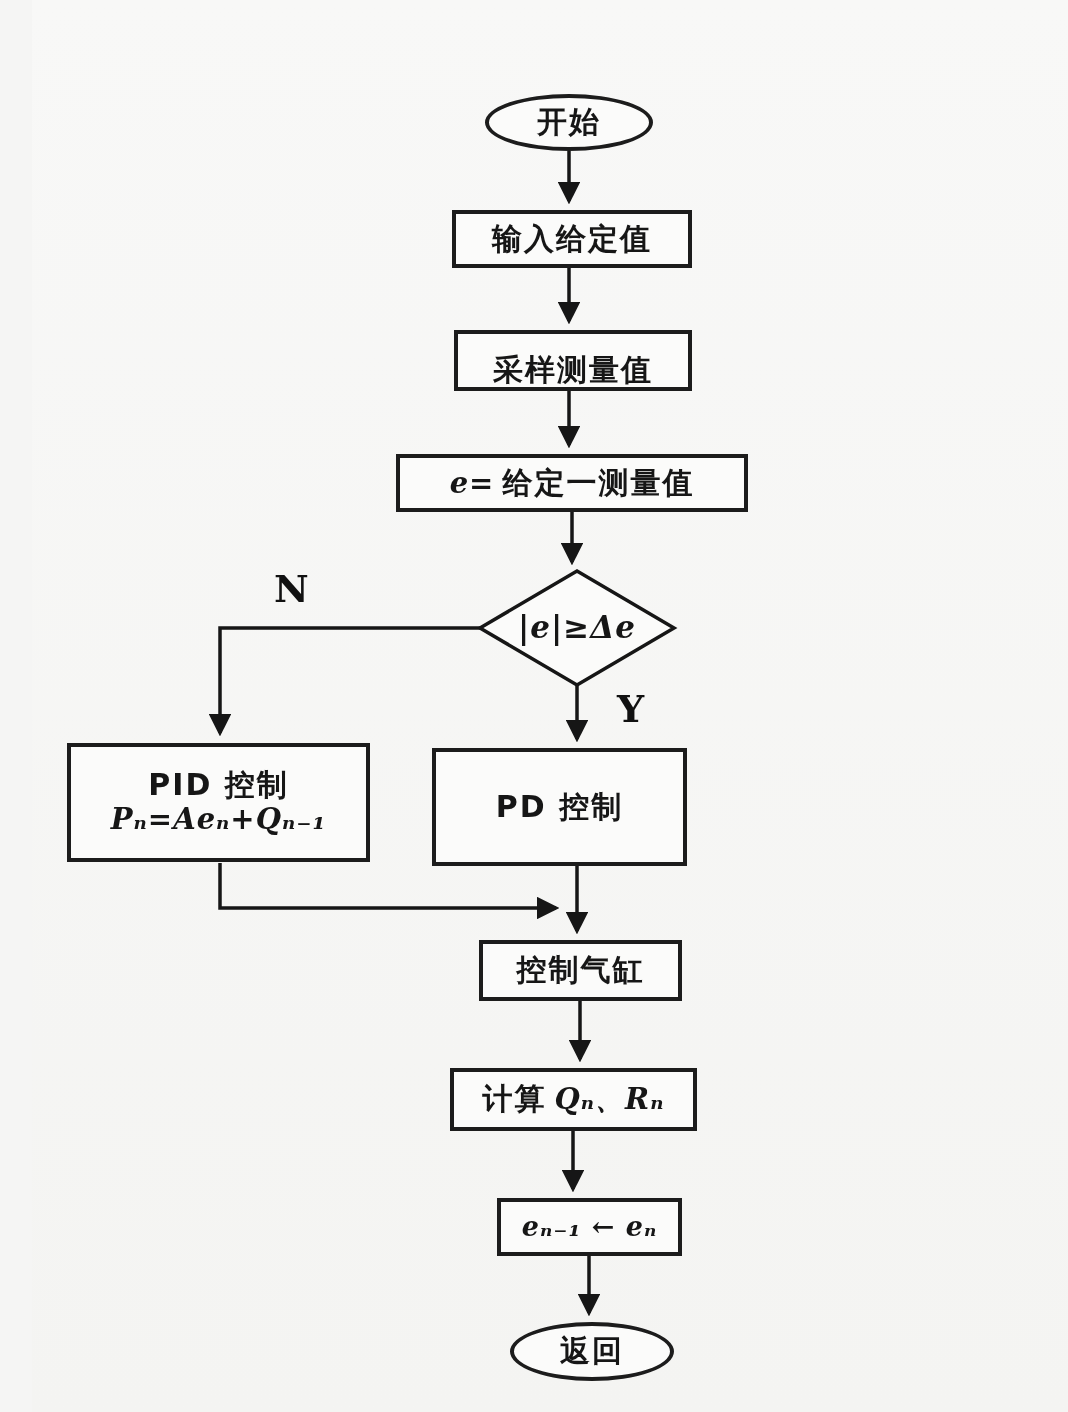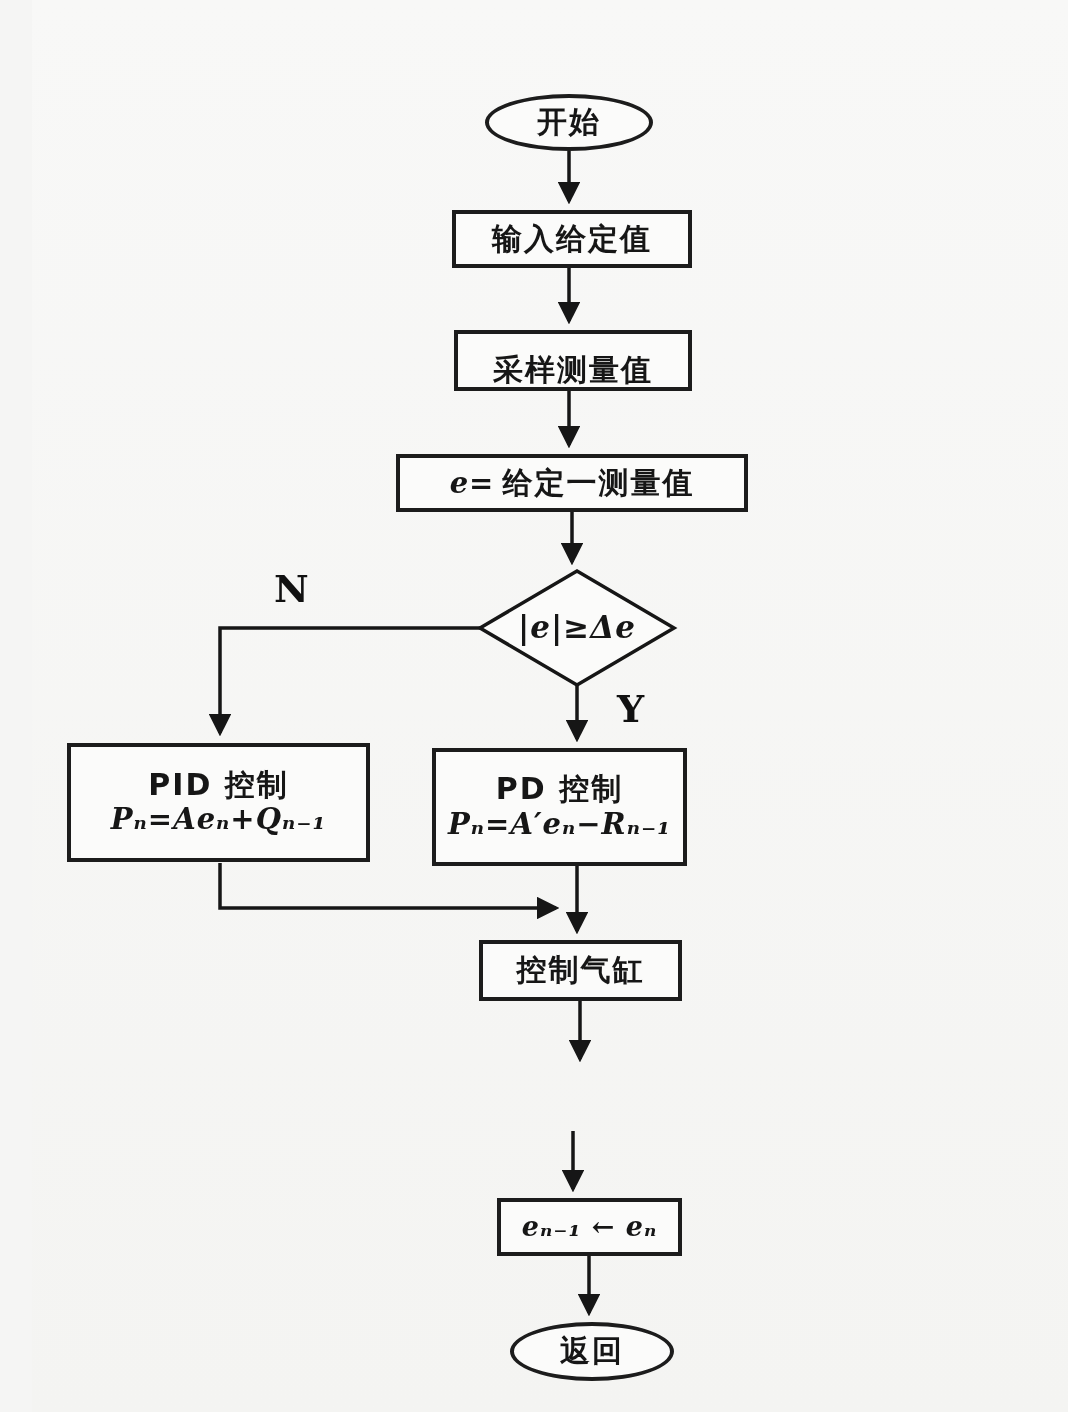--- a/index.html
+++ b/index.html
@@ -91,27 +91,32 @@
   <div class="branch-label" style="left:242px;top:566px;">N</div>
   <div class="branch-label" style="left:585px;top:686px;">Y</div>
 
   <div class="node rect" style="left:35px;top:743px;width:303px;height:119px;">
     <span class="cn">PID 控制</span>
     <span class="math">Pₙ=Aeₙ+Qₙ₋₁</span>
   </div>
 
   <div class="node rect" style="left:400px;top:748px;width:255px;height:118px;">
     <span class="cn">PD 控制</span>
-    <span class="math">Pₙ=A′eₙ−Rₙ₋₁</span>
   </div>
 
   <div class="node rect" style="left:447px;top:940px;width:203px;height:61px;">
     <span class="cn">控制气缸</span>
   </div>
 
+  <div class="node rect" style="left:418px;top:1068px;width:247px;height:63px;">
+    <span class="inline-row">
+      <span class="cn">计算</span>
+      <span class="math">Qₙ、Rₙ</span>
+    </span>
+  </div>
 
   <div class="node rect" style="left:465px;top:1198px;width:185px;height:58px;">
     <span class="math" style="font-size:27px;">eₙ₋₁ ← eₙ</span>
   </div>
 
   <div class="node oval" style="left:478px;top:1322px;width:164px;height:59px;">
     <span class="cn">返回</span>
   </div>
 
 </div>

